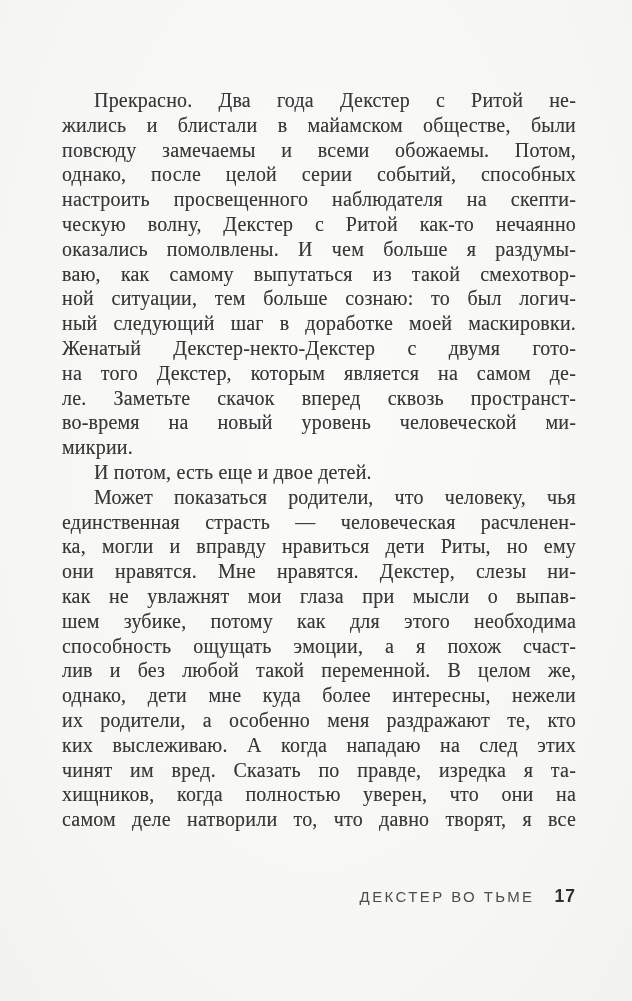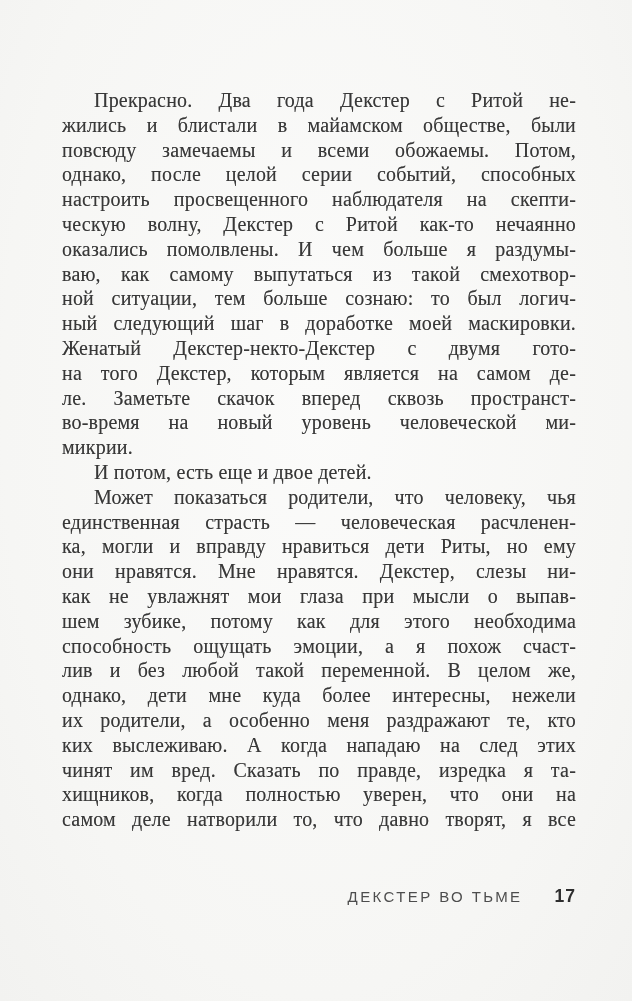--- a/index.html
+++ b/index.html
@@ -53,21 +53,21 @@
     align-items: center;
     font-family: "Liberation Sans", "DejaVu Sans", sans-serif;
   }
   .running-title {
     font-size: 15px;
     letter-spacing: 2.4px;
     color: #4d4d4d;
     text-transform: uppercase;
   }
   .page-number {
-    margin-left: 32px;
+    margin-left: 20px;
     font-size: 17.5px;
     font-weight: 700;
     letter-spacing: 1px;
     color: #2e2e2e;
   }
 </style>
 </head>
 <body>
 
 <div class="page">

